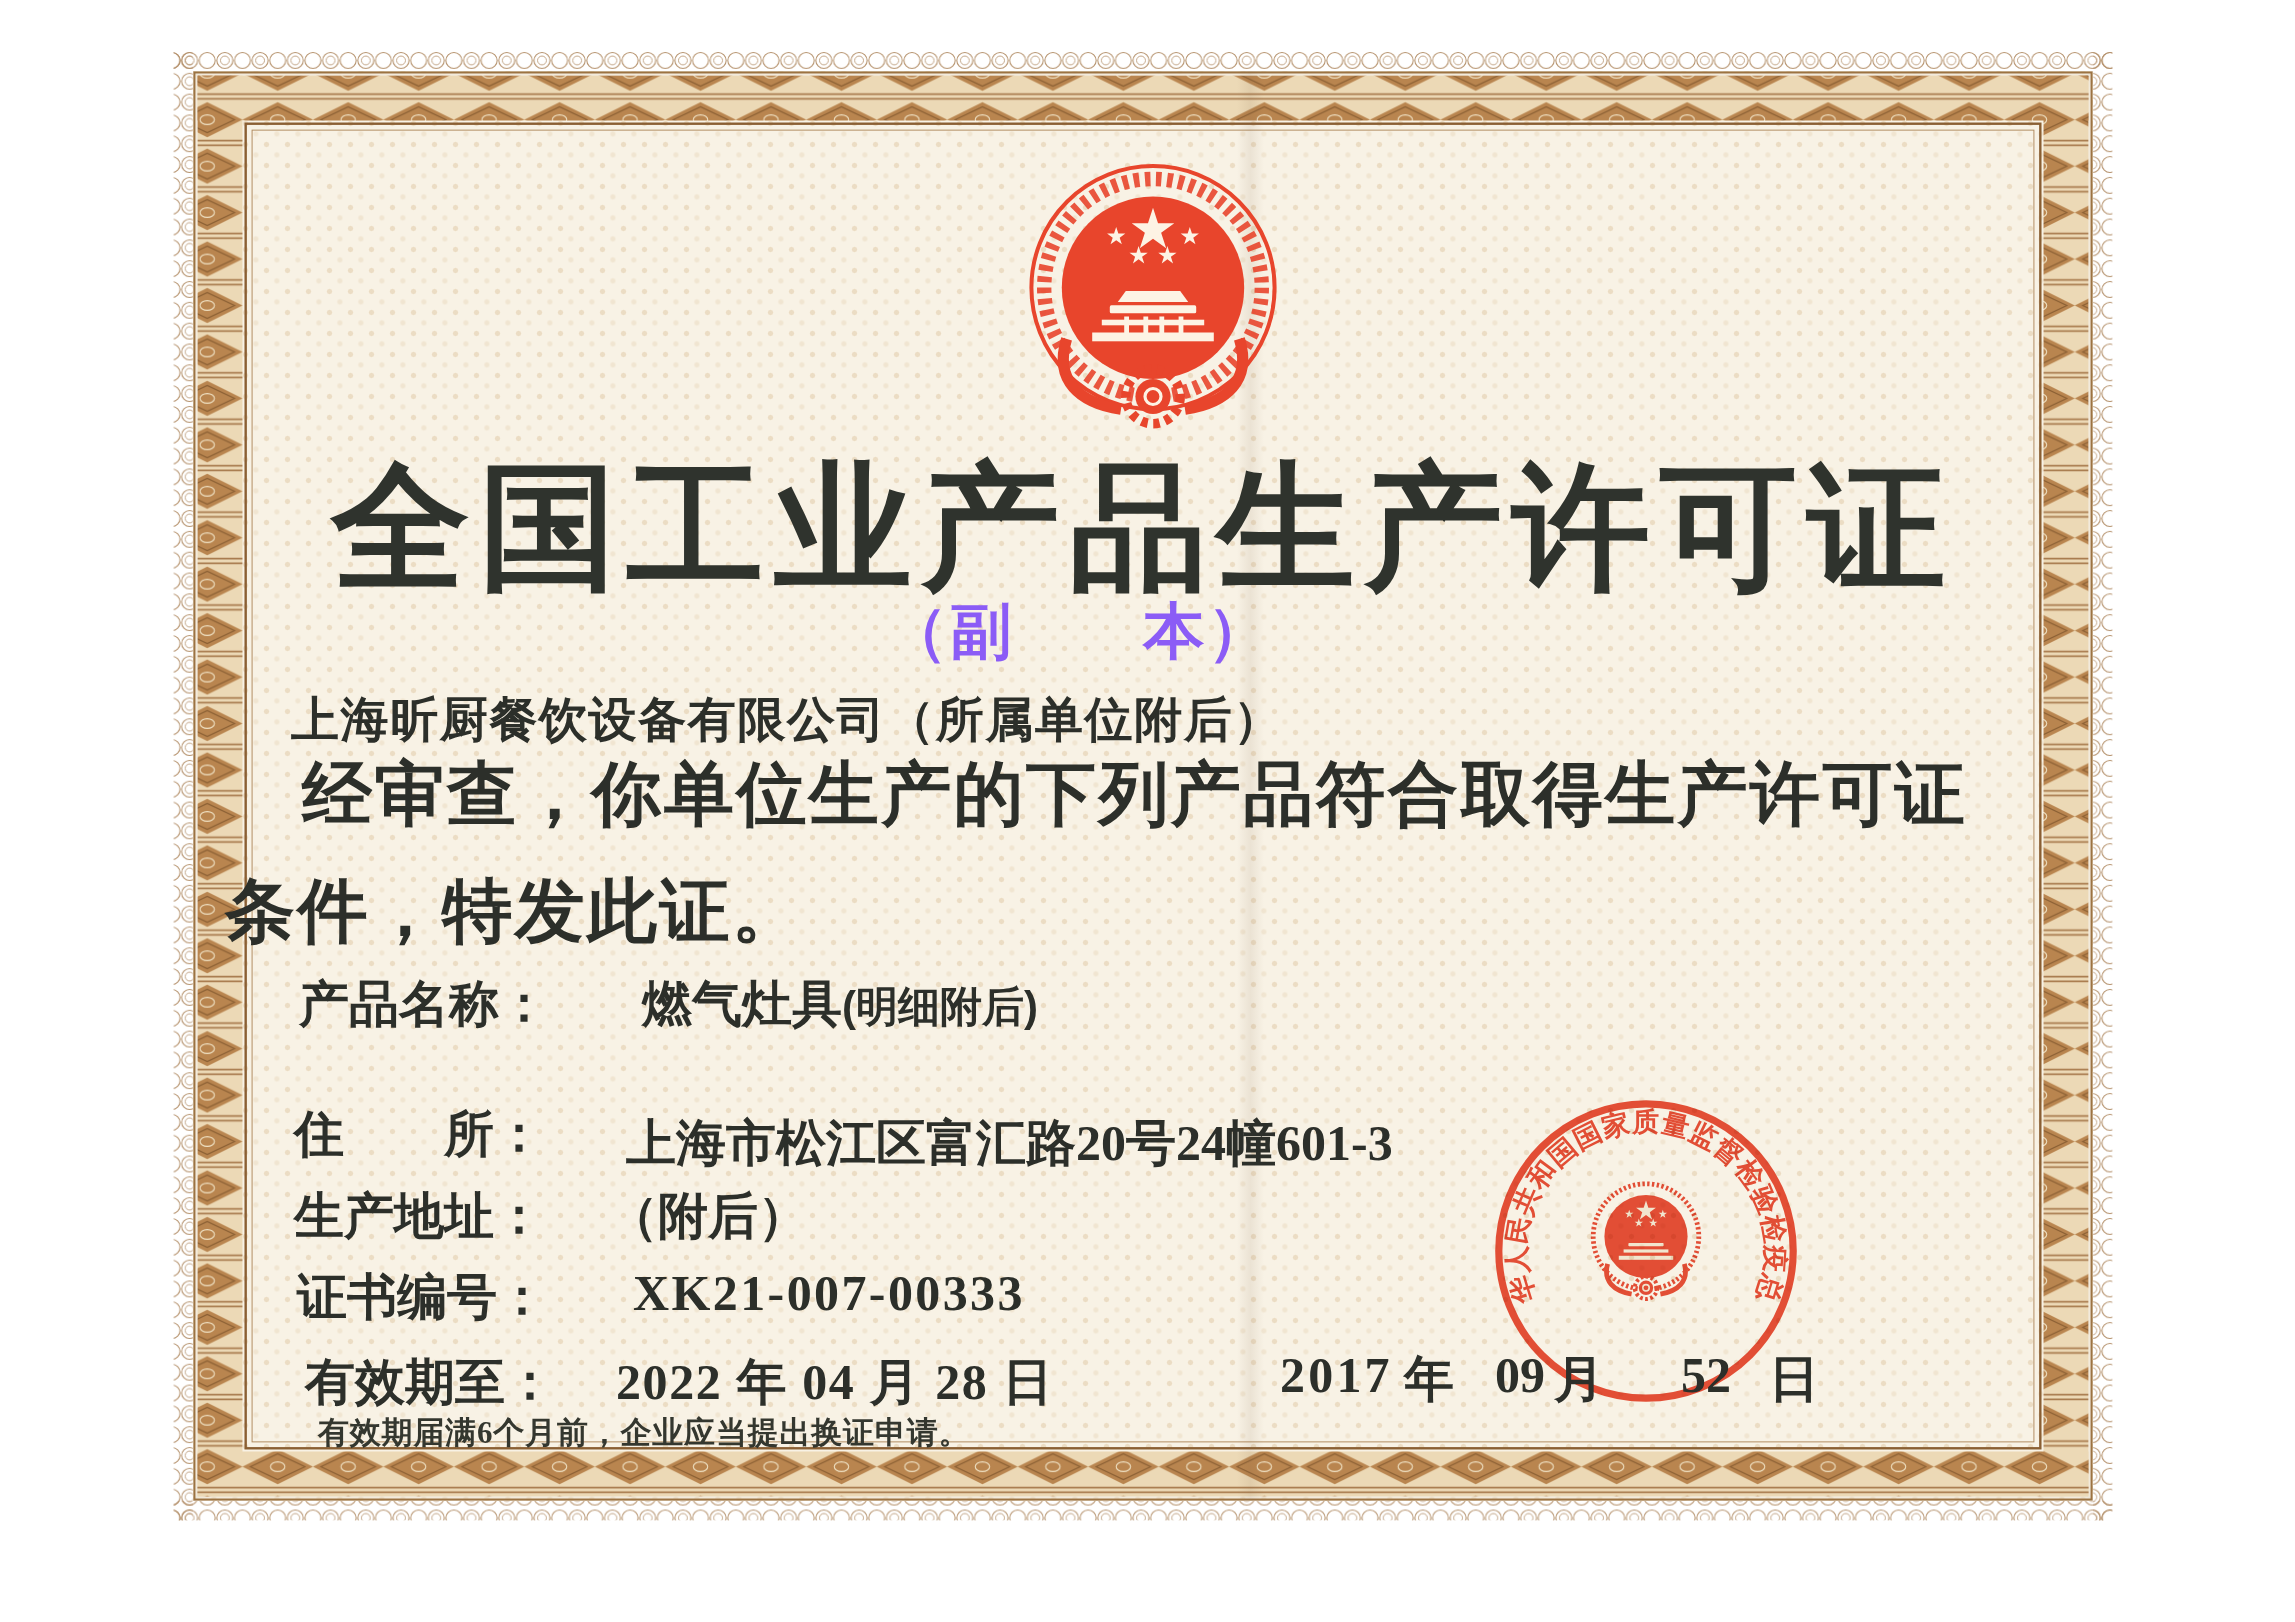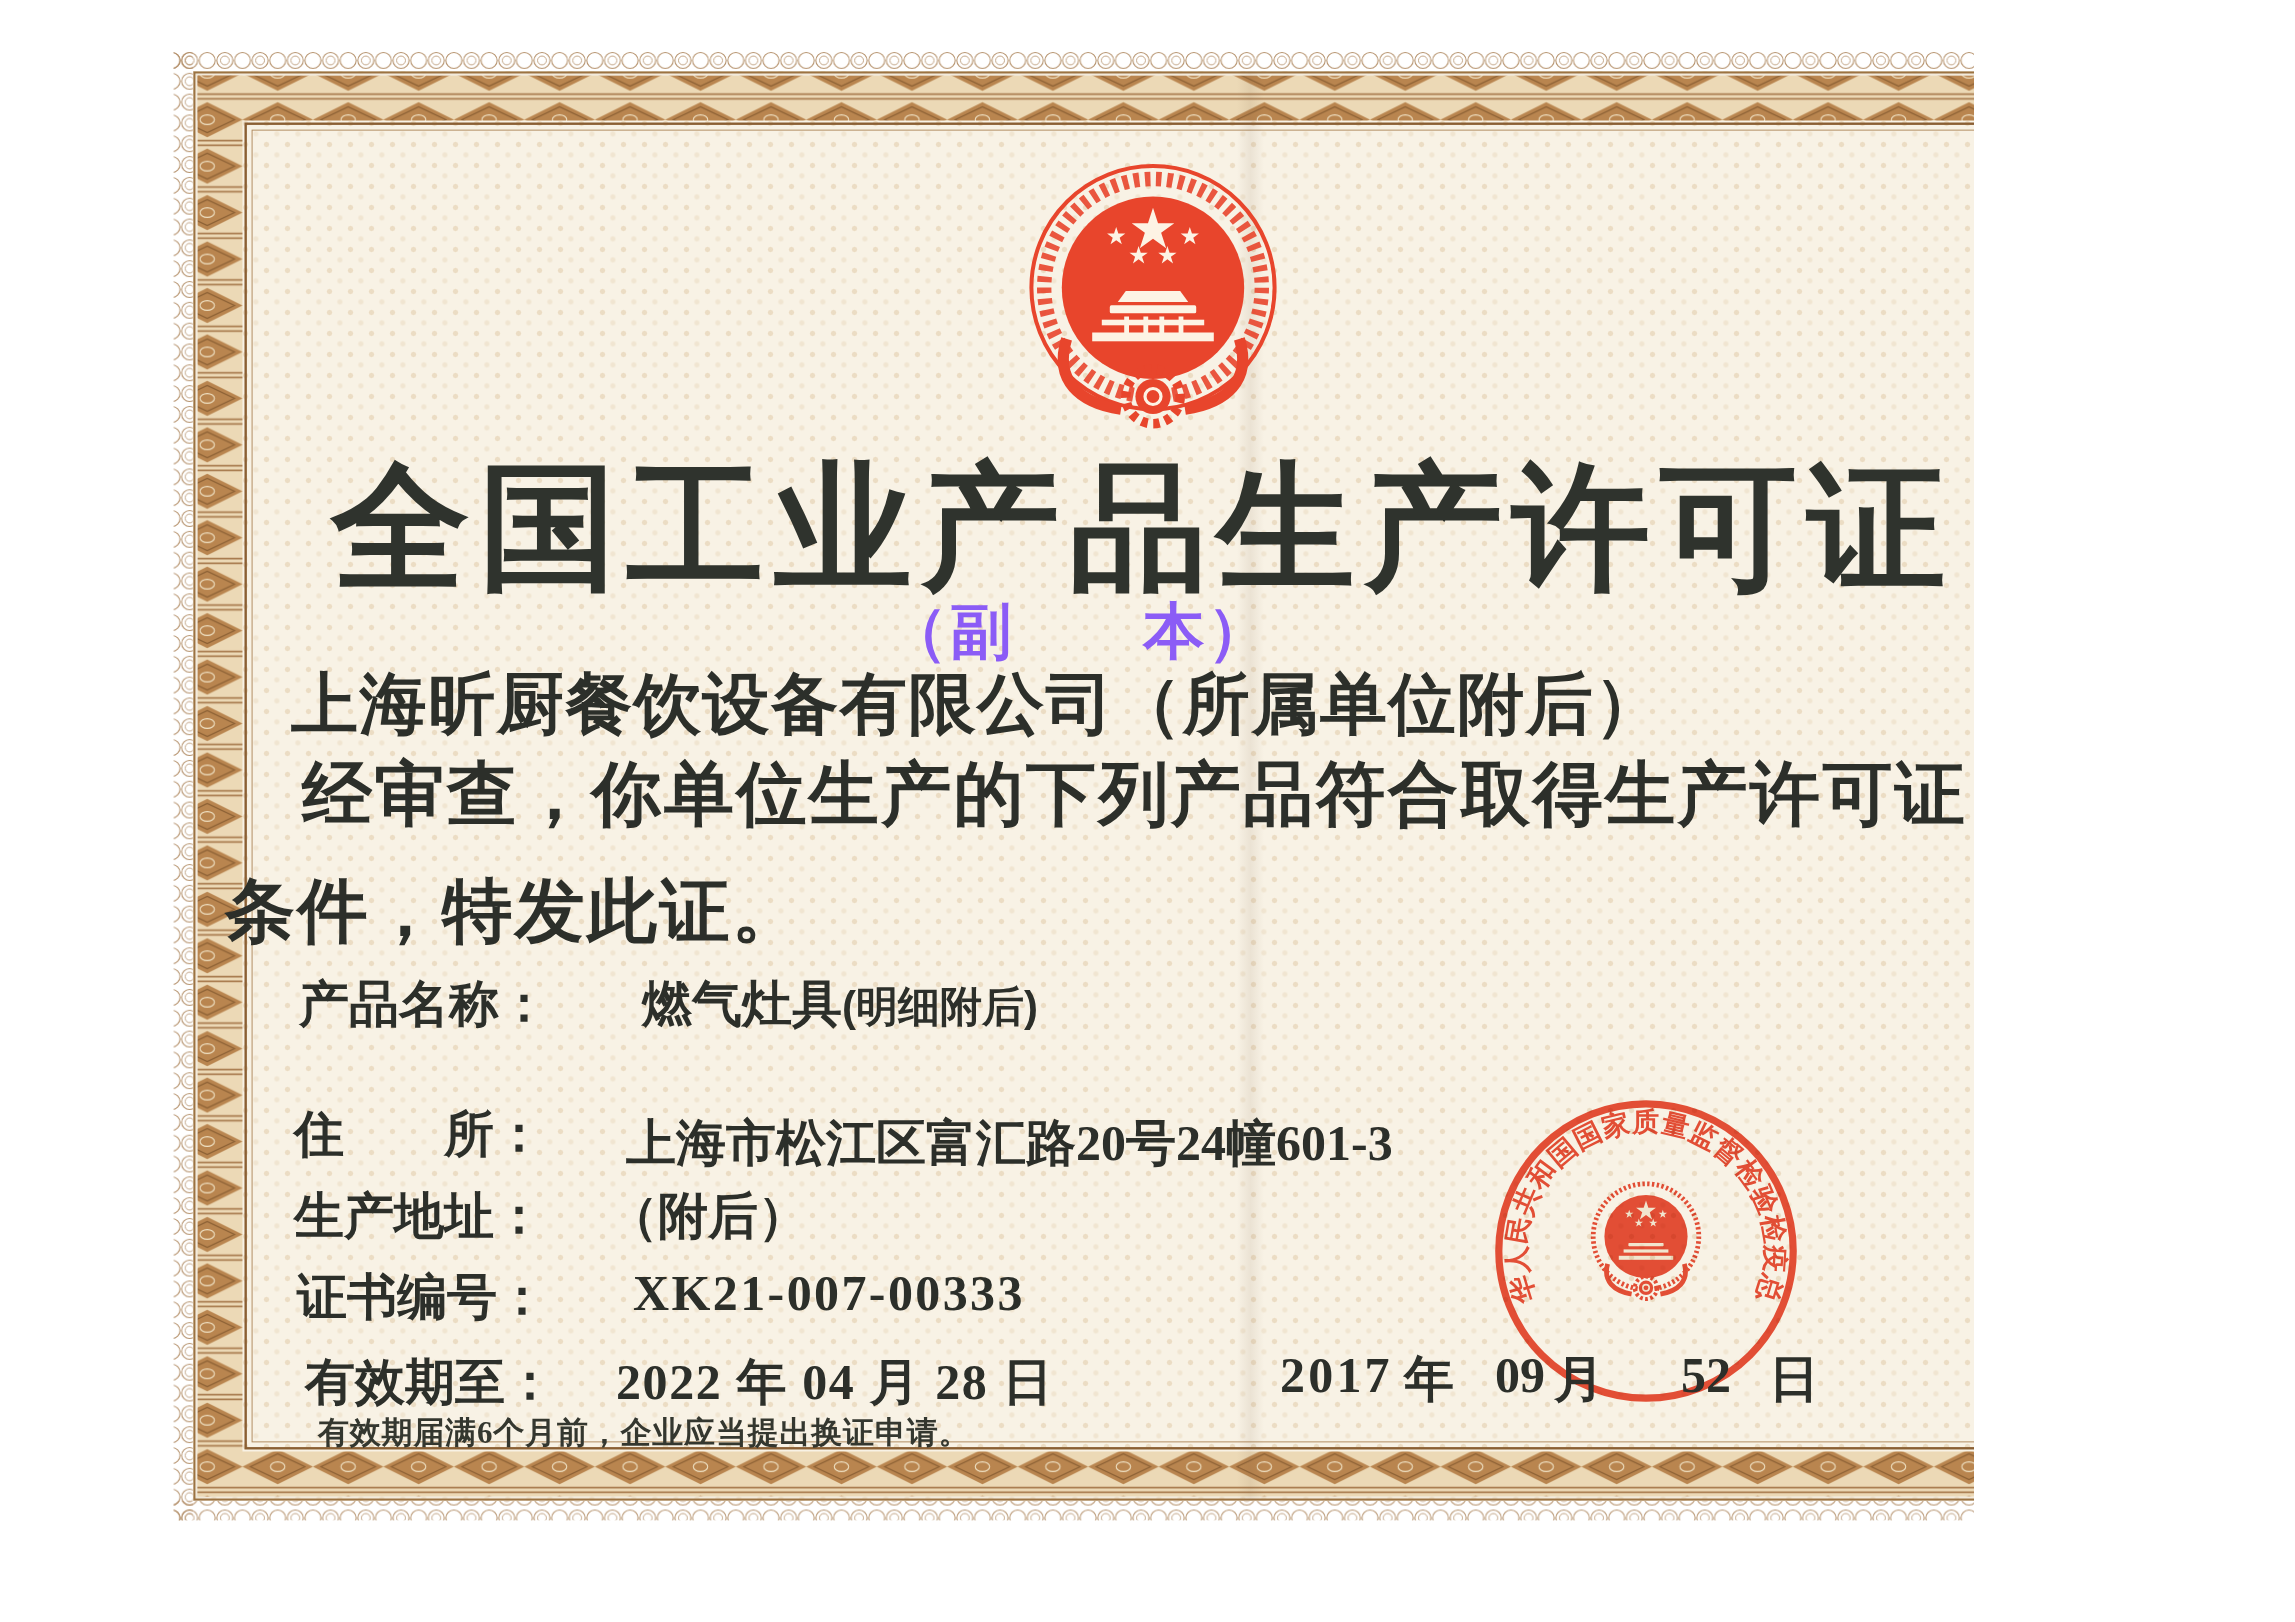--- a/index.html
+++ b/index.html
@@ -1,18 +1,18 @@
 <!DOCTYPE html>
 <html style="font-size:13px"><head>
 <meta charset="utf-8">
 <style>
   html,body{margin:0;padding:0;background:#ffffff;}
   .page{
     position:relative;
-    width:1974px;height:1623px;
+    width:2295px;height:1623px;
     background:#ffffff;
     overflow:hidden;
     font-family:"Liberation Serif","DejaVu Serif",serif;
   }
   .cert{
     position:absolute;
     left:172px;top:50px;
     width:1942px;height:1472px;
   }
   
@@ -45,23 +45,23 @@
   }
   .subtitle{
     position:absolute;z-index:4;
     left:calc(50% - 64px);transform:translateX(-50%);
     top:541px;
     font-size:61px;font-weight:bold;
     color:#8b5cf6;letter-spacing:3.2px;white-space:nowrap;
   }
   .company{
     position:absolute;z-index:4;
-    left:119px;top:609px;
+    left:119px;top:638px;
     font-family:Liberation Mono, monospace;
-    font-size:67px;font-weight:bold;color:#2c2f2a;
+    font-size:48px;font-weight:bold;color:#2c2f2a;
     letter-spacing:1.6px;white-space:nowrap;
   }
   .para{
     position:absolute;z-index:4;
     font-size:70px;font-weight:bold;color:#2c2f2a;
     letter-spacing:2.4px;white-space:nowrap;
   }
   .para.l1{left:130px;top:698px;}
   .para.l2{left:53px;top:815px;}
   .field{

